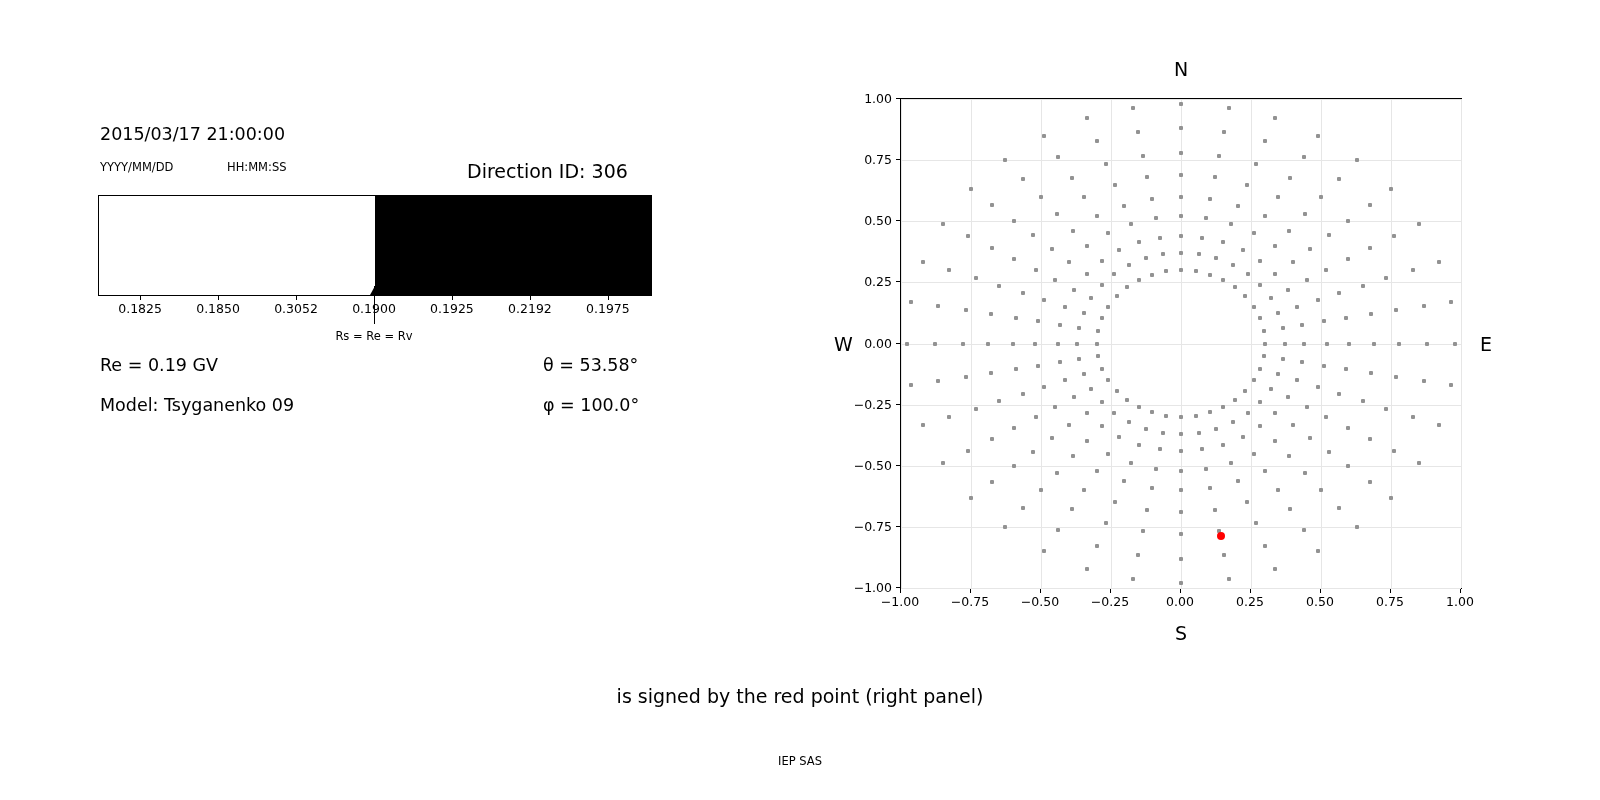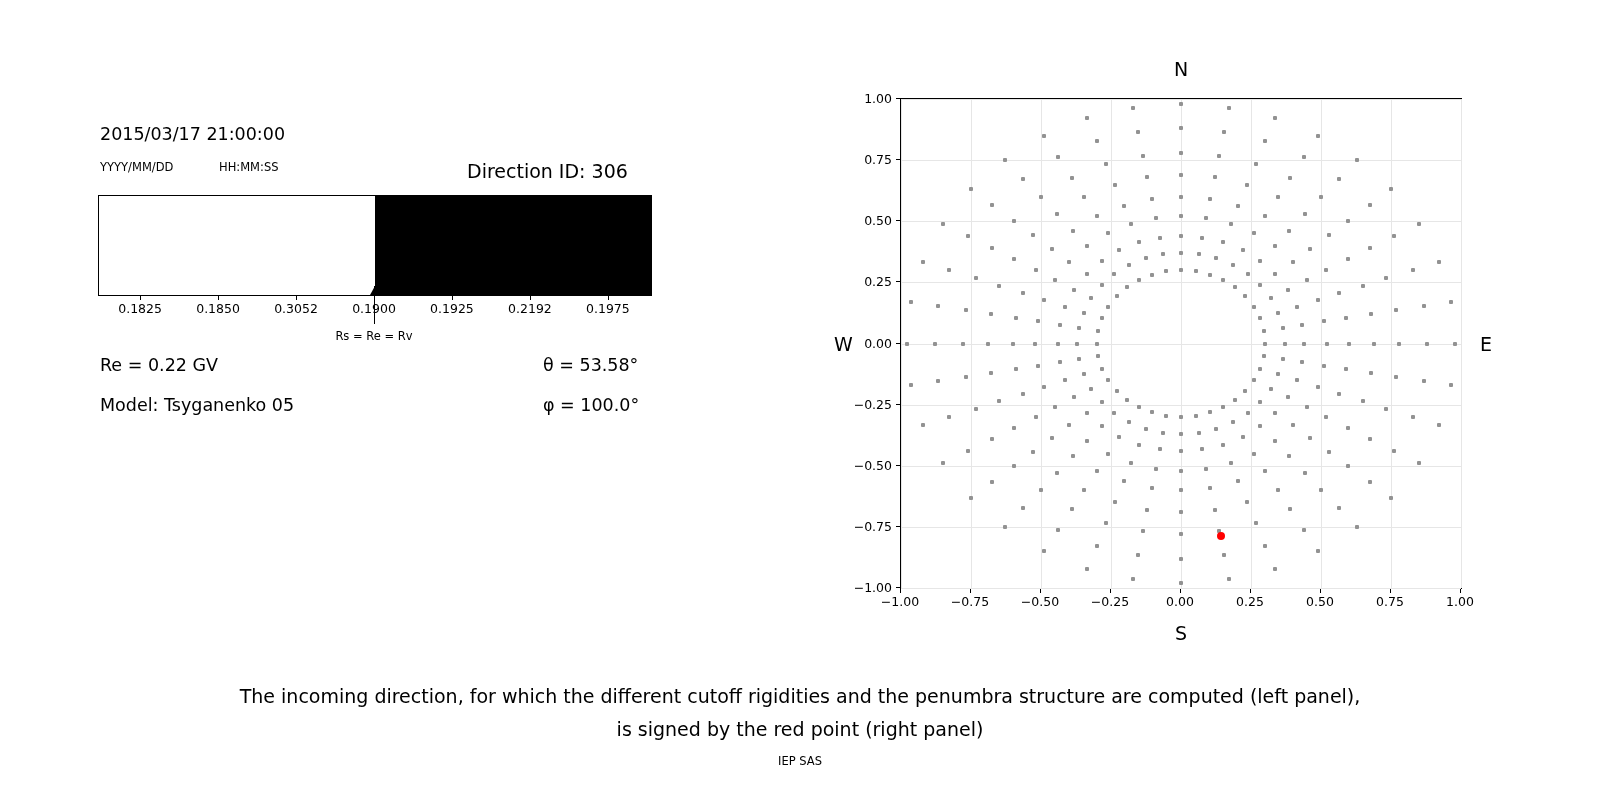--- a/index.html
+++ b/index.html
@@ -41,21 +41,21 @@
   }
   .fmt-date {
     position: absolute;
     left: 100px;
     top: 160px;
     font-size: 11.5px;
     white-space: nowrap;
   }
   .fmt-time {
     position: absolute;
-    left: 219px;
+    left: 227px;
     top: 160px;
     font-size: 11.5px;
     white-space: nowrap;
   }
   .dir-id {
     position: absolute;
     left: 467px;
     top: 160px;
     font-size: 19px;
     white-space: nowrap;
@@ -290,22 +290,22 @@
       <div class="tickmark" style="left: 431.932px;"></div>
       <div class="ticklabel" style="left: 431.932px;">0.2192</div>
       <div class="tickmark" style="left: 509.898px;"></div>
       <div class="ticklabel" style="left: 509.898px;">0.1975</div>
     </div>
   <div id="rs-marker" style="left: 374px;"></div>
   <div id="rs-marker-head" style="left: 369.5px;"></div>
   <div id="rs-label" style="left: 374px;">Rs = Re = Rv</div>
 
   <div class="values-left" id="values-left">
-      <div class="val-row">Re = 0.22 GV</div>
-      <div class="val-row">Model: Tsyganenko 05</div>
+      <div class="val-row">Re = 0.19 GV</div>
+      <div class="val-row">Model: Tsyganenko 09</div>
     </div>
   <div class="values-right" id="values-right">
       <div class="val-row">θ = 53.58°</div>
       <div class="val-row">φ = 100.0°</div>
     </div>
 </div>
 
 <div id="right-panel">
   <div id="label-n">N</div>
   <div id="label-s">S</div>
@@ -691,16 +691,15 @@
       <div class="tick-mark-y" style="top: 170.25px;"></div>
       <div class="ytick" style="top: 170.25px;">0.50</div>
       <div class="tick-mark-y" style="top: 109.125px;"></div>
       <div class="ytick" style="top: 109.125px;">0.75</div>
       <div class="tick-mark-y" style="top: 48px;"></div>
       <div class="ytick" style="top: 48px;">1.00</div>
     </div>
 </div>
 
 <div id="caption">
-  <div>The incoming direction, for which the different cutoff rigidities and the penumbra structure are computed (left panel),</div>
   <div>is signed by the red point (right panel)</div>
 </div>
 <div id="footer">IEP SAS</div>
 
 </body></html>

